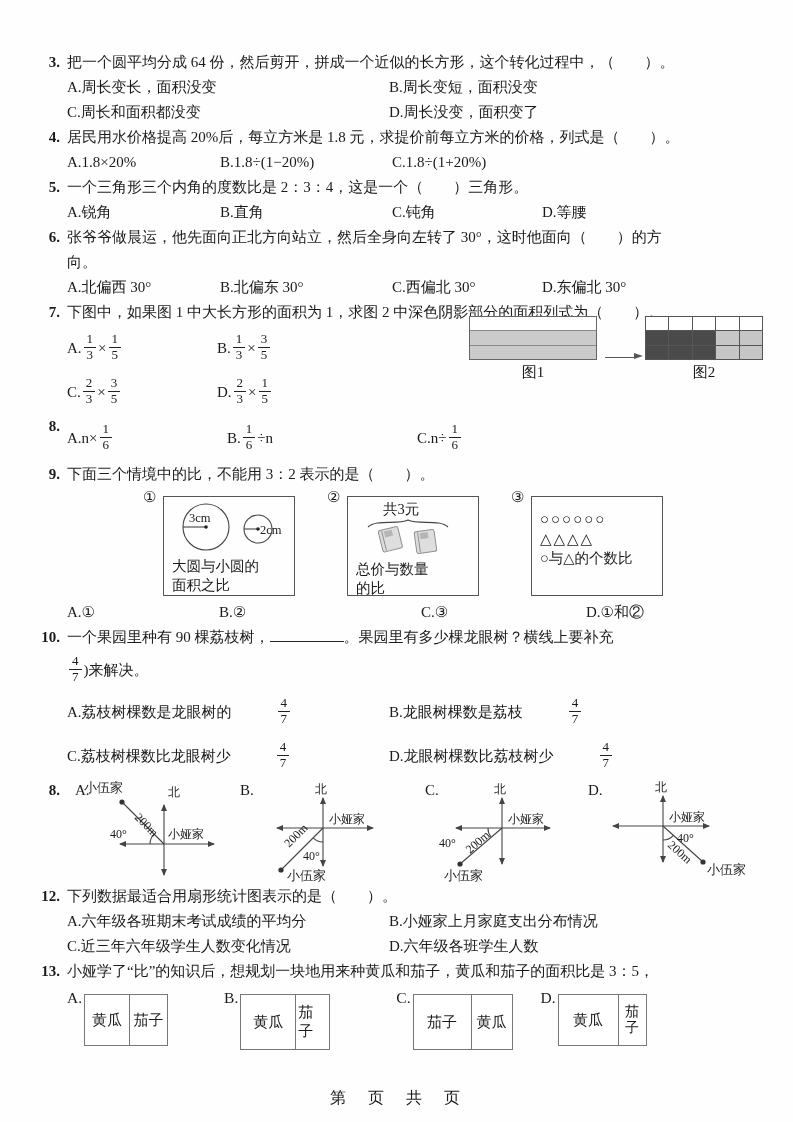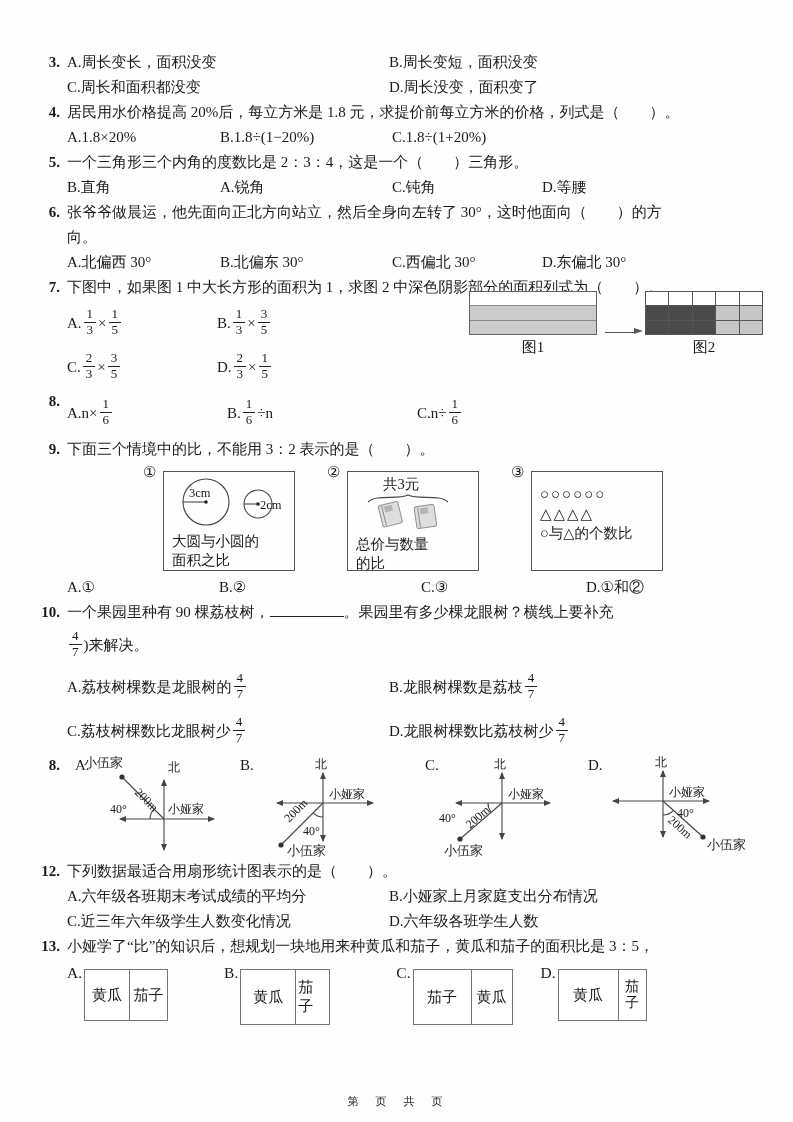--- a/index.html
+++ b/index.html
@@ -22,21 +22,21 @@
 
   
   .frac { display:inline-flex; flex-direction:column; align-items:center;
           vertical-align:middle; line-height:1.15; font-size:13px; margin:0 2px; transform:translateY(-1px); }
   .fn { padding:0 3px; border-bottom:1px solid #222; }
   .fd { padding:0 3px; }
   .fopt { display:inline-flex; align-items:center; }
   .fgrid { display:grid; grid-template-columns:150px 220px; margin-top:1px; }
   .fgrid .fopt { height:44px; }
   .fgrid2 { display:grid; grid-template-columns:322px auto; }
-  .fgrid2 .fopt { height:44px; }
+  .fgrid2 .fopt { height:44px;gap:44px; }
   .frow { display:flex; align-items:center; height:48px; }
   .w1 { width:160px; } .w2 { width:190px; }
 
   
   .figs { position:absolute; right:-2px; top:16px; display:flex; align-items:flex-end; }
   .figcol { display:flex; flex-direction:column; align-items:center; }
   .f1 { width:128px; height:44px; border:1.5px solid #666; display:flex; flex-direction:column; background:#fff; }
   .f1 div { flex:1; }
   .f1 .g { background:#cbcbcb; border-top:1.5px solid #8a8a8a; }
   .figlabel { margin-top:3px; font-size:15px; }
@@ -77,30 +77,31 @@
   .plabel { font-size:15.5px; margin-right:2px; }
   .plot { display:flex; border:1.1px solid #777; height:52px; margin-top:5px; background:#fff; }
   .cell { display:flex; align-items:center; justify-content:center; padding:0 2px; }
   .cl { border-right:1.1px solid #777; }
   .pa .cl { width:45px; } .pa .cr { width:37px; }
   .pb { height:56px; } .pb .cl { width:55px; } .pb .cr { width:33px; }
   .pc { height:56px; } .pc .cl { width:58px; } .pc .cr { width:40px; }
   .pd .cl { width:60px; } .pd .cr { width:27px; font-size:14px; line-height:16px; word-break:break-all; padding:0 6px; text-align:center; }
   .mB { margin-left:56px; } .mC { margin-left:66px; } .mD { margin-left:28px; }
 
-  .footer { position:absolute; left:0; right:0; bottom:13px; text-align:center; font-size:11px; letter-spacing:3px; }
+  .footer { position:absolute; left:0; right:0; bottom:13px; text-align:center; font-size:16px; letter-spacing:3px; }
 </style>
 </head>
 <body>
 
 <div class="sheet">
 
   <div class="q">
     <div class="qnum">3.</div>
     <div class="qbody">
+      <div class="stem">把一个圆平均分成 64 份，然后剪开，拼成一个近似的长方形，这个转化过程中，（　　）。</div>
       <div class="orow g2">
         <span>A.周长变长，面积没变</span>
         <span>B.周长变短，面积没变</span>
       </div>
       <div class="orow g2">
         <span>C.周长和面积都没变</span>
         <span>D.周长没变，面积变了</span>
       </div>
     </div>
   </div>
@@ -115,22 +116,22 @@
         <span>C.1.8÷(1+20%)</span>
       </div>
     </div>
   </div>
 
   <div class="q">
     <div class="qnum">5.</div>
     <div class="qbody">
       <div class="stem">一个三角形三个内角的度数比是 2：3：4，这是一个（　　）三角形。</div>
       <div class="orow g4a">
+        <span>A.锐角</span>
         <span>B.直角</span>
-        <span>A.锐角</span>
         <span>C.钝角</span>
         <span>D.等腰</span>
       </div>
     </div>
   </div>
 
   <div class="q">
     <div class="qnum">6.</div>
     <div class="qbody">
       <div class="stem">张爷爷做晨运，他先面向正北方向站立，然后全身向左转了 30°，这时他面向（　　）的方</div>

